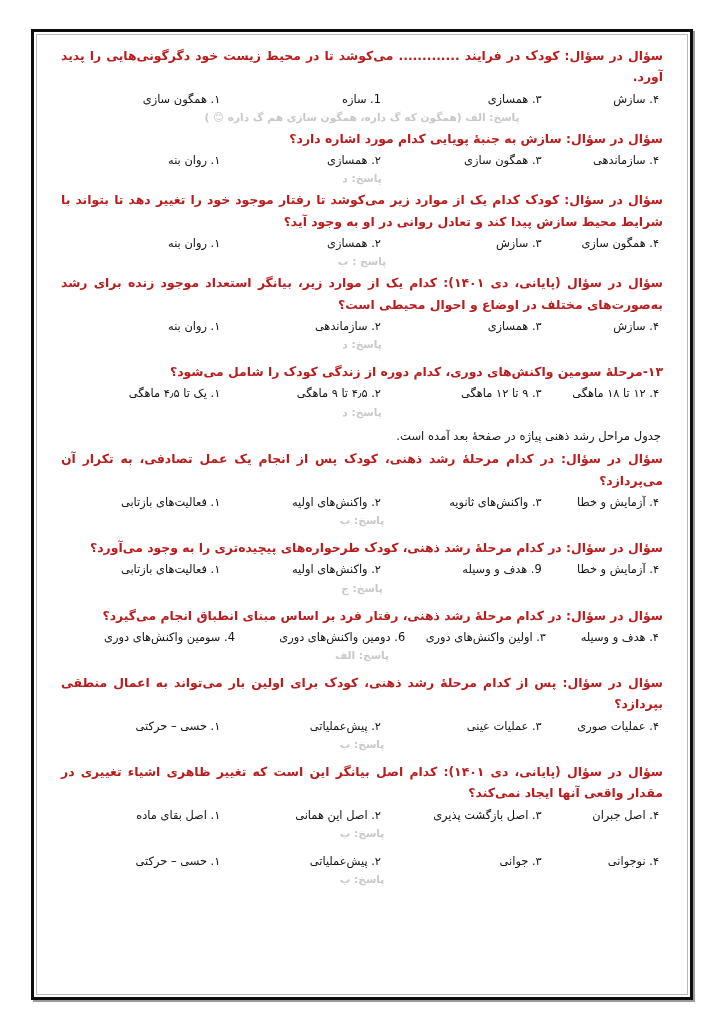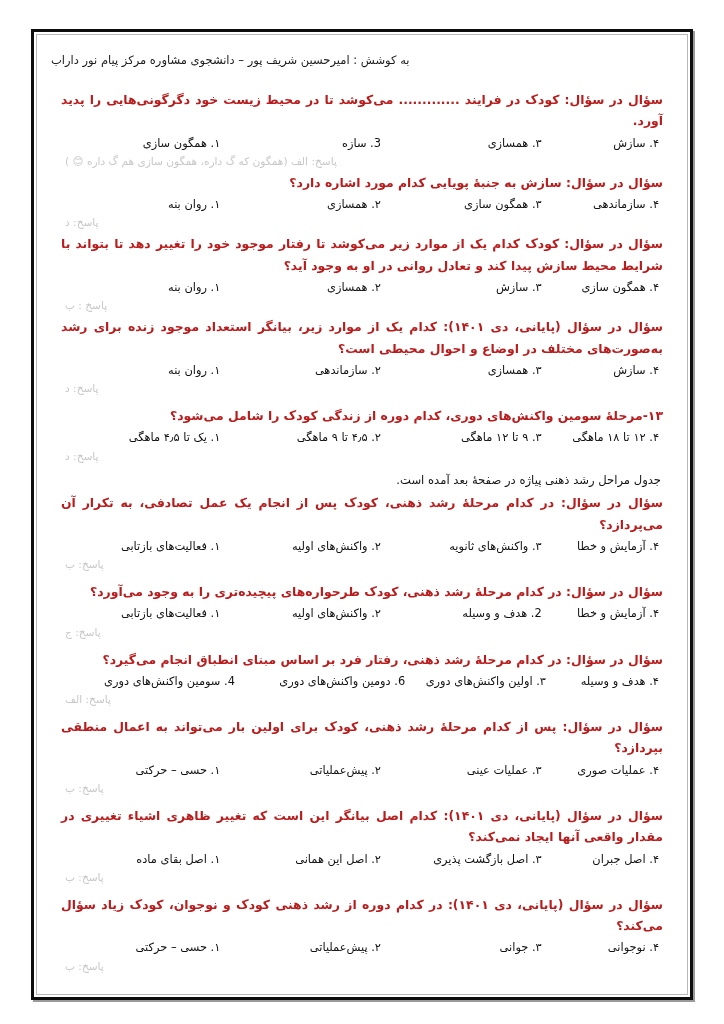--- a/index.html
+++ b/index.html
@@ -111,54 +111,50 @@
   .options.wide .opt.c2 { width: 186px; }
   .options.wide .opt.c3 { width: 152px; }
 
   .answer {
     font-size: 10.6px;
     color: #c8c8c8;
     line-height: 1.6;
     margin: 1px 0 0 0;
     padding: 0 6px;
     direction: rtl;
-    text-align: left;
+    text-align: center;
+    font-weight: bold;
   }
 
   .note-line {
     font-size: 11.6px;
     color: #141414;
     line-height: 1.7;
     text-align: right;
     direction: rtl;
     margin: 6px 0 2px 0;
     padding: 0 4px;
   }
 
   .spacer-sm { height: 6px; }
 </style>
 </head>
 <body>
 
 <div class="page-frame">
   <div class="page-inner">
 
-    <div class="header">
-      <div class="header-credit">به کوشش : امیرحسین شریف پور – دانشجوی مشاوره مرکز پیام نور داراب</div>
-      <div class="header-rule"></div>
-
-    </div>
 
     <div class="content">
 
       <div class="qblock">
         <p class="q-stem"><span class="q-lead">سؤال در سؤال:</span><span> کودک در فرایند ............. می‌کوشد تا در محیط زیست خود دگرگونی‌هایی را پدید آورد.</span></p>
         <div class="options">
           <span class="opt c1">۱. همگون سازی</span>
-          <span class="opt c2">3. سازه</span>
+          <span class="opt c2">1. سازه</span>
           <span class="opt c3">۳. همسازی</span>
           <span class="opt c4">۴. سازش</span>
         </div>
         <div class="answer">پاسخ: الف (همگون که گ داره، همگون سازی هم گ داره 😊 )</div>
       </div>
 
       <div class="qblock">
         <p class="q-stem"><span class="q-lead">سؤال در سؤال:</span><span> سازش به جنبۀ پویایی کدام مورد اشاره دارد؟</span></p>
         <div class="options">
           <span class="opt c1">۱. روان بنه</span>
@@ -217,21 +213,21 @@
         <div class="answer">پاسخ: ب</div>
       </div>
 
       <div class="spacer-sm"></div>
 
       <div class="qblock">
         <p class="q-stem"><span class="q-lead">سؤال در سؤال:</span><span> در کدام مرحلۀ رشد ذهنی، کودک طرحواره‌های پیچیده‌تری را به وجود می‌آورد؟</span></p>
         <div class="options">
           <span class="opt c1">۱. فعالیت‌های بازتابی</span>
           <span class="opt c2">۲. واکنش‌های اولیه</span>
-          <span class="opt c3">2. هدف و وسیله</span>
+          <span class="opt c3">9. هدف و وسیله</span>
           <span class="opt c4">۴. آزمایش و خطا</span>
         </div>
         <div class="answer">پاسخ: ج</div>
       </div>
 
       <div class="spacer-sm"></div>
 
       <div class="qblock">
         <p class="q-stem"><span class="q-lead">سؤال در سؤال:</span><span> در کدام مرحلۀ رشد ذهنی، رفتار فرد بر اساس مبنای انطباق انجام می‌گیرد؟</span></p>
         <div class="options wide">
@@ -265,21 +261,20 @@
           <span class="opt c2">۲. اصل این همانی</span>
           <span class="opt c3">۳. اصل بازگشت پذیری</span>
           <span class="opt c4">۴. اصل جبران</span>
         </div>
         <div class="answer">پاسخ: ب</div>
       </div>
 
       <div class="spacer-sm"></div>
 
       <div class="qblock">
-        <p class="q-stem"><span class="q-lead">سؤال در سؤال (پایانی، دی ۱۴۰۱):</span><span> در کدام دوره از رشد ذهنی کودک و نوجوان، کودک زیاد سؤال می‌کند؟</span></p>
         <div class="options">
           <span class="opt c1">۱. حسی – حرکتی</span>
           <span class="opt c2">۲. پیش‌عملیاتی</span>
           <span class="opt c3">۳. جوانی</span>
           <span class="opt c4">۴. نوجوانی</span>
         </div>
         <div class="answer">پاسخ: ب</div>
       </div>
 
     </div>

